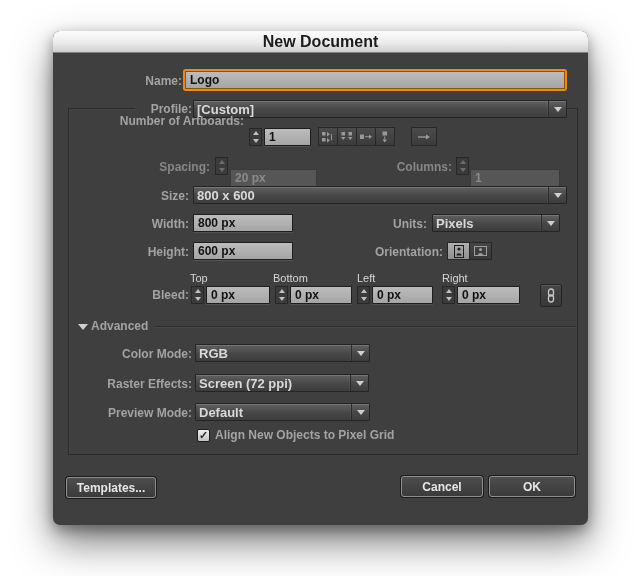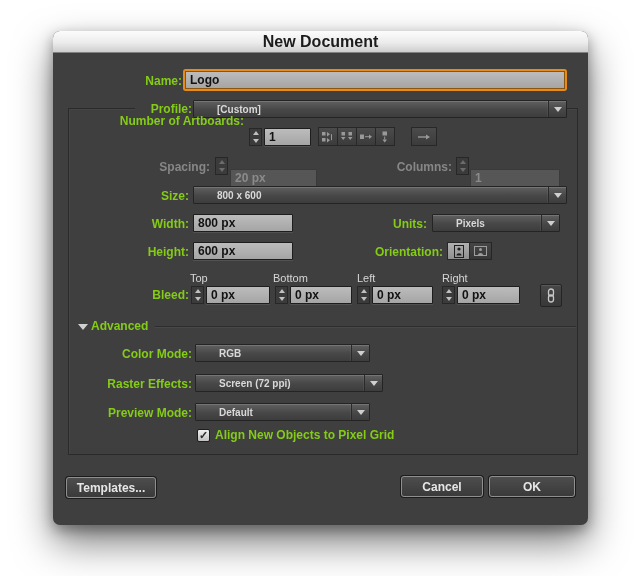--- a/index.html
+++ b/index.html
@@ -12,36 +12,36 @@
     box-shadow:0 18px 38px rgba(0,0,0,.50),0 5px 14px rgba(0,0,0,.35);
     background:var(--dlg,#3f3f3f);
   }
   .titlebar{
     position:absolute;left:0;top:0;right:0;height:21px;border-radius:7px 7px 0 0;
     background:linear-gradient(#fcfcfc,#ececec 55%,#cecece);
     border-bottom:1px solid #808080;
     display:flex;align-items:center;justify-content:center;
     font-size:16px;font-weight:bold;color:#1c1c1c;
   }
-  .lbl{position:absolute;font-size:12px;font-weight:bold;color:#84cc16;text-align:right;height:15px;line-height:15px;white-space:nowrap;}
+  .lbl{position:absolute;font-size:12px;font-weight:bold;color:#a3a3a3;text-align:right;height:15px;line-height:15px;white-space:nowrap;}
   .dim{color:#878787;}
   .blbl{position:absolute;font-size:11px;font-weight:normal;color:#d6d6d6;white-space:nowrap;}
   .tin{
     position:absolute;box-sizing:border-box;height:18px;border-radius:1px;
     background:linear-gradient(#bcbcbc,#a5a5a5);border:1px solid #1d1d1d;
     color:#121212;font-family:"Liberation Sans",sans-serif;font-size:12px;font-weight:bold;
     padding:0 4px;outline:none;box-shadow:0 1px 0 rgba(255,255,255,.10);
   }
   .tin.focus{border-color:#8a5411;box-shadow:0 0 0 2px var(--focus,#e78b1b);}
   .tin.off{background:#565656;border-color:#3a3a3a;color:#8b8b8b;box-shadow:none;margin-top:12px;}
   .dd{
     position:absolute;box-sizing:border-box;height:18px;border-radius:1px;
     background:linear-gradient(#606060,#474747 55%,#3d3d3d);border:1px solid #242424;
-    display:flex;align-items:center;color:#d9d9d9;font-size:10px;font-weight:bold;
-    padding-left:23px;box-shadow:inset 0 1px 0 rgba(255,255,255,.14);
+    display:flex;align-items:center;color:#d9d9d9;font-size:13px;font-weight:bold;
+    padding-left:3px;box-shadow:inset 0 1px 0 rgba(255,255,255,.14);
   }
   .dd .txt{flex:1;white-space:nowrap;overflow:hidden;}
   .dd .arr{width:17px;align-self:stretch;display:flex;align-items:center;justify-content:center;border-left:1px solid #2a2a2a;box-shadow:-1px 0 0 rgba(255,255,255,.05);}
   .tri{width:0;height:0;border-left:4px solid transparent;border-right:4px solid transparent;border-top:5px solid #cfcfcf;}
   .stp{position:absolute;box-sizing:border-box;width:13px;height:18px;display:flex;flex-direction:column;background:#3b3b3b;border:1px solid #272727;}
   .stp span{flex:1;display:flex;align-items:center;justify-content:center;}
   .tu{width:0;height:0;border-left:3px solid transparent;border-right:3px solid transparent;border-bottom:4px solid #c0c0c0;}
   .td{width:0;height:0;border-left:3px solid transparent;border-right:3px solid transparent;border-top:4px solid #c0c0c0;}
   .stp.off .tu{border-bottom-color:#6c6c6c}.stp.off .td{border-top-color:#6c6c6c}
   .gbox{position:absolute;border:1px solid #2a2a2a;box-shadow:inset 1px 1px 0 rgba(255,255,255,.03);}
@@ -260,21 +260,21 @@
 
   <div class="lbl" style="left:0;top:316px;width:139px">Color Mode:</div>
   <div class="dd" style="left:142px;top:313px;width:175px">
     <span class="txt">RGB</span>
     <span class="arr">
         <i class="tri"></i>
       </span>
   </div>
 
   <div class="lbl" style="left:0;top:346px;width:139px">Raster Effects:</div>
-  <div class="dd" style="left:142px;top:343px;width:188px">
+  <div class="dd" style="left:142px;top:343px;width:174px">
     <span class="txt">Screen (72 ppi)</span>
     <span class="arr">
         <i class="tri"></i>
       </span>
   </div>
 
   <div class="lbl" style="left:0;top:375px;width:139px">Preview Mode:</div>
   <div class="dd" style="left:142px;top:372px;width:175px">
     <span class="txt">Default</span>
     <span class="arr">

